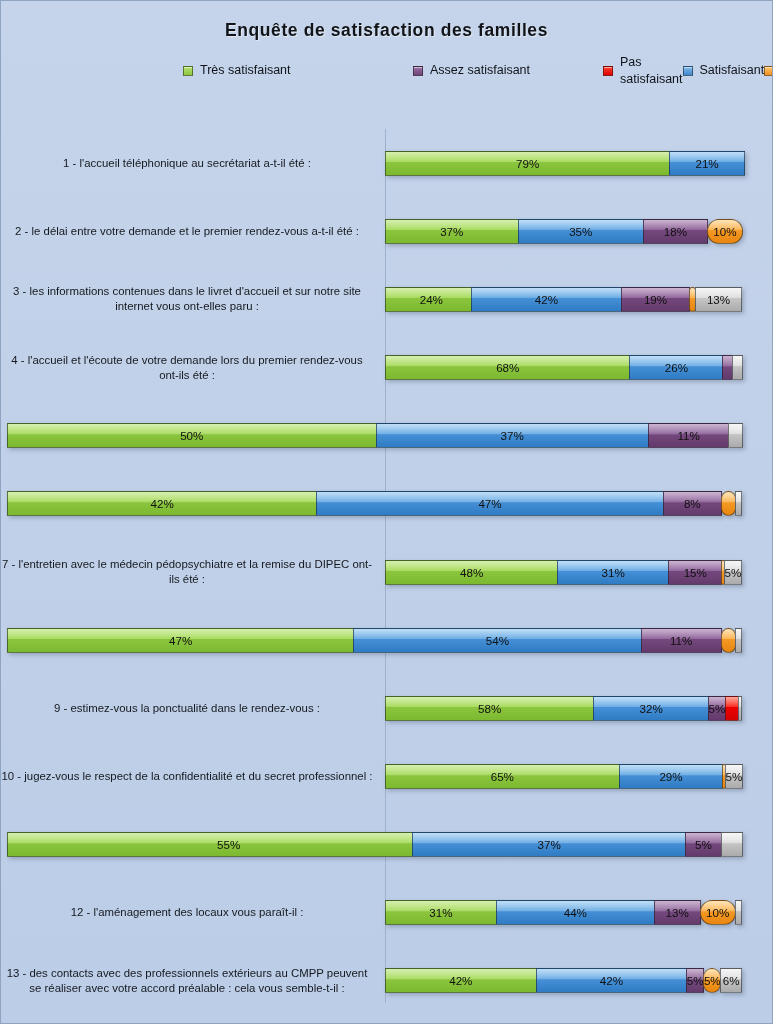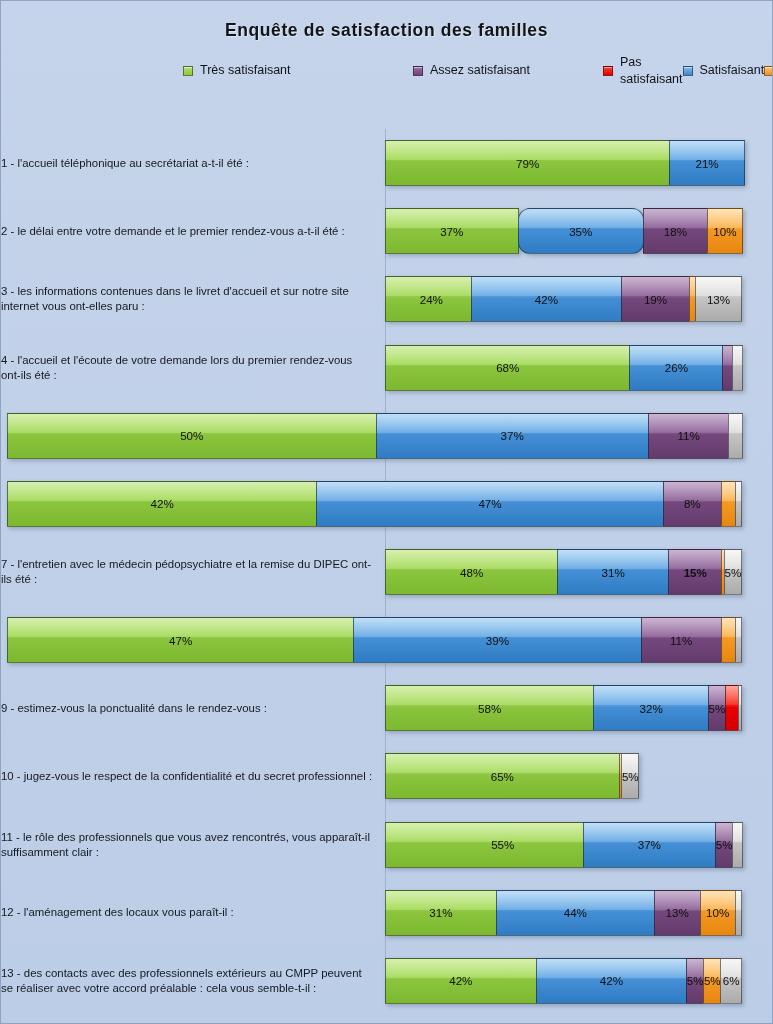--- a/index.html
+++ b/index.html
@@ -85,36 +85,36 @@
     flex: 1 1 0;
     display: flex;
     align-items: center;
     min-height: 0;
     position: relative;
   }
   .q-label {
     width: 378px;
     flex: 0 0 378px;
     padding-right: 6px;
-    text-align: left;
+    text-align: center;
     font-size: 11.4px;
     line-height: 15px;
     color: #15191f;
   }
   .bar-wrap {
     flex: 1 1 auto;
     height: 100%;
     position: relative;
     padding-left: 6px;
     padding-right: 26px;
     display: flex;
     align-items: center;
   }
   .bar {
-    height: 46px;
+    height: 25px;
     width: 100%;
     display: flex;
     position: relative;
     filter: drop-shadow(2px 2px 2px rgba(60,75,95,0.32));
   }
   .seg {
     position: relative;
     display: flex;
     align-items: center;
     justify-content: center;
@@ -131,21 +131,21 @@
     position: absolute;
     left: 0; right: 0; top: 0;
     height: 46%;
     background: linear-gradient(180deg, rgba(255,255,255,0.45), rgba(255,255,255,0.05));
     pointer-events: none;
   }
   .seg > span { position: relative; z-index: 2; }
   .s-green  { background: linear-gradient(180deg,#b5e36d 0%,#a3d957 42%,#8cc63f 43%,#7cb92f 100%); }
   .s-blue   { background: linear-gradient(180deg,#8cc3ef 0%,#64a8e4 42%,#4690d6 43%,#2f7cc4 100%); }
   .s-purple { background: linear-gradient(180deg,#a178ab 0%,#8b5f96 42%,#75497e 43%,#643a6c 100%); }
-  .s-orange { background: linear-gradient(180deg,#fecd7e 0%,#fbb04a 42%,#f49a25 43%,#e8860f 100%); }
+  .s-orange { background: linear-gradient(180deg,#fecd7e 0%,#fbb04a 42%,#f49a25 43%,#e8860f 100%); border-radius: 12px; }
   .s-red    { background: linear-gradient(180deg,#ff5a46 0%,#fa2014 42%,#ee0000 43%,#d40000 100%); }
   .s-gray   { background: linear-gradient(180deg,#efefef 0%,#dcdcdc 42%,#c6c6c6 43%,#ababab 100%); }
 </style>
 </head>
 <body>
 
 <div class="chart-area">
 
   <div class="title">Enquête de satisfaction des familles</div>
 
@@ -187,21 +187,21 @@
             </div>
           </div>
         </div>
         <div class="row">
           <div class="q-label">2 - le délai entre votre demande et le premier rendez-vous a-t-il été :</div>
           <div class="bar-wrap">
             <div class="bar">
               <div class="seg s-green" title="Très satisfaisant 37%" style="flex: 0 0 37%;">
                 <span>37%</span>
               </div>
-              <div class="seg s-blue" title="Satisfaisant 35%" style="flex: 0 0 35%; border-radius: 12px;">
+              <div class="seg s-blue" title="Satisfaisant 35%" style="flex: 0 0 35%;">
                 <span>35%</span>
               </div>
               <div class="seg s-purple" title="Assez satisfaisant 18%" style="flex: 0 0 18%;">
                 <span>18%</span>
               </div>
               <div class="seg s-orange" title="Peu satisfaisant 10%" style="flex: 0 0 10%;">
                 <span>10%</span>
               </div>
             </div>
           </div>
@@ -289,40 +289,40 @@
         <div class="row">
           <div class="q-label">7 - l'entretien avec le médecin pédopsychiatre et la remise du DIPEC ont-ils été :</div>
           <div class="bar-wrap">
             <div class="bar">
               <div class="seg s-green" title="Très satisfaisant 48%" style="flex: 0 0 48%;">
                 <span>48%</span>
               </div>
               <div class="seg s-blue" title="Satisfaisant 31%" style="flex: 0 0 31%;">
                 <span>31%</span>
               </div>
-              <div class="seg s-purple" title="Assez satisfaisant 15%" style="flex: 0 0 15%; font-weight: bold;">
+              <div class="seg s-purple" title="Assez satisfaisant 15%" style="flex: 0 0 15%;">
                 <span>15%</span>
               </div>
               <div class="seg s-orange" title="Peu satisfaisant 1%" style="flex: 0 0 1%;">
                 <span></span>
               </div>
               <div class="seg s-gray" title="Ne se prononcent pas 5%" style="flex: 0 0 5%;">
                 <span>5%</span>
               </div>
             </div>
           </div>
         </div>
         <div class="row">
           <div class="bar-wrap">
             <div class="bar">
               <div class="seg s-green" title="Très satisfaisant 47%" style="flex: 0 0 47%;">
                 <span>47%</span>
               </div>
               <div class="seg s-blue" title="Satisfaisant 39%" style="flex: 0 0 39%;">
-                <span>39%</span>
+                <span>54%</span>
               </div>
               <div class="seg s-purple" title="Assez satisfaisant 11%" style="flex: 0 0 11%;">
                 <span>11%</span>
               </div>
               <div class="seg s-orange" title="Peu satisfaisant 2%" style="flex: 0 0 2%;">
                 <span></span>
               </div>
               <div class="seg s-gray" title="Ne se prononcent pas 1%" style="flex: 0 0 1%;">
                 <span></span>
               </div>
@@ -351,31 +351,33 @@
             </div>
           </div>
         </div>
         <div class="row">
           <div class="q-label">10 - jugez-vous le respect de la confidentialité et du secret professionnel :</div>
           <div class="bar-wrap">
             <div class="bar">
               <div class="seg s-green" title="Très satisfaisant 65%" style="flex: 0 0 65%;">
                 <span>65%</span>
               </div>
+              <div class="seg s-blue" title="Satisfaisant 29%" style="flex: 0 0 29%;">
+                <span>29%</span>
+              </div>
               <div class="seg s-orange" title="Peu satisfaisant 1%" style="flex: 0 0 1%;">
                 <span></span>
               </div>
               <div class="seg s-gray" title="Ne se prononcent pas 5%" style="flex: 0 0 5%;">
                 <span>5%</span>
               </div>
             </div>
           </div>
         </div>
         <div class="row">
-          <div class="q-label">11 - le rôle des professionnels que vous avez rencontrés, vous apparaît-il suffisamment clair :</div>
           <div class="bar-wrap">
             <div class="bar">
               <div class="seg s-green" title="Très satisfaisant 55%" style="flex: 0 0 55%; padding-left: 37px;">
                 <span>55%</span>
               </div>
               <div class="seg s-blue" title="Satisfaisant 37%" style="flex: 0 0 37%;">
                 <span>37%</span>
               </div>
               <div class="seg s-purple" title="Assez satisfaisant 5%" style="flex: 0 0 5%;">
                 <span>5%</span>

